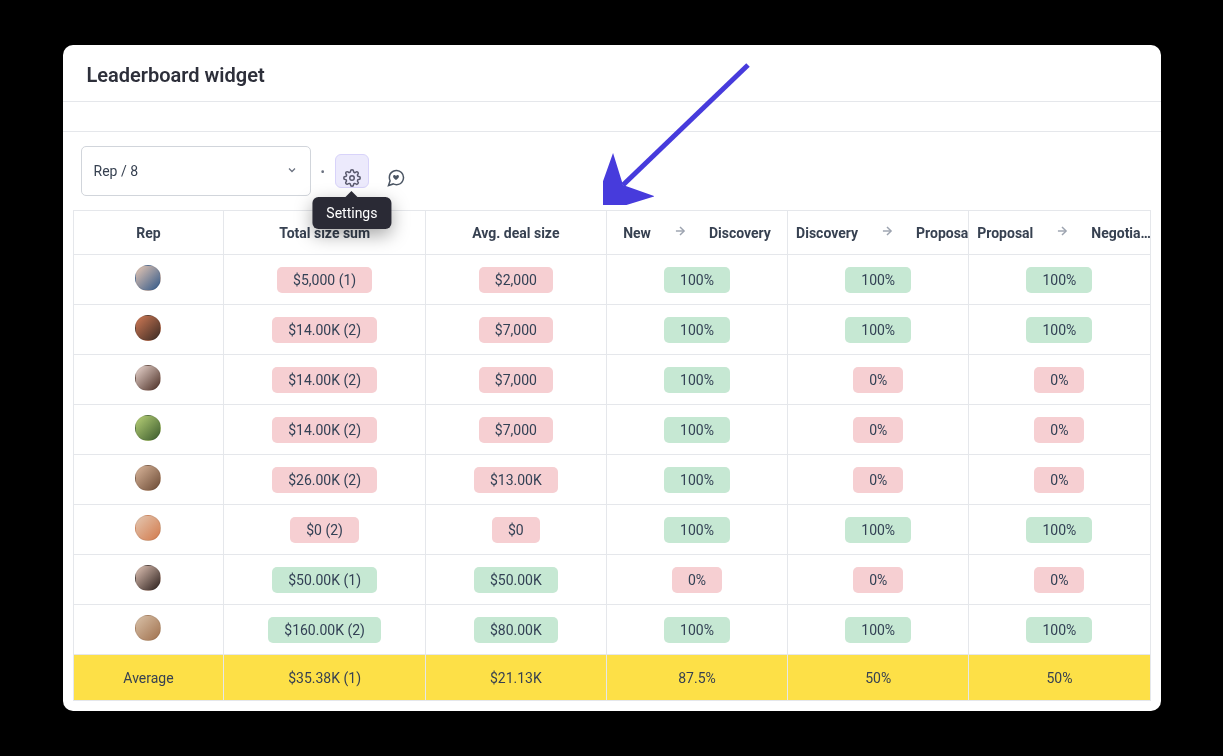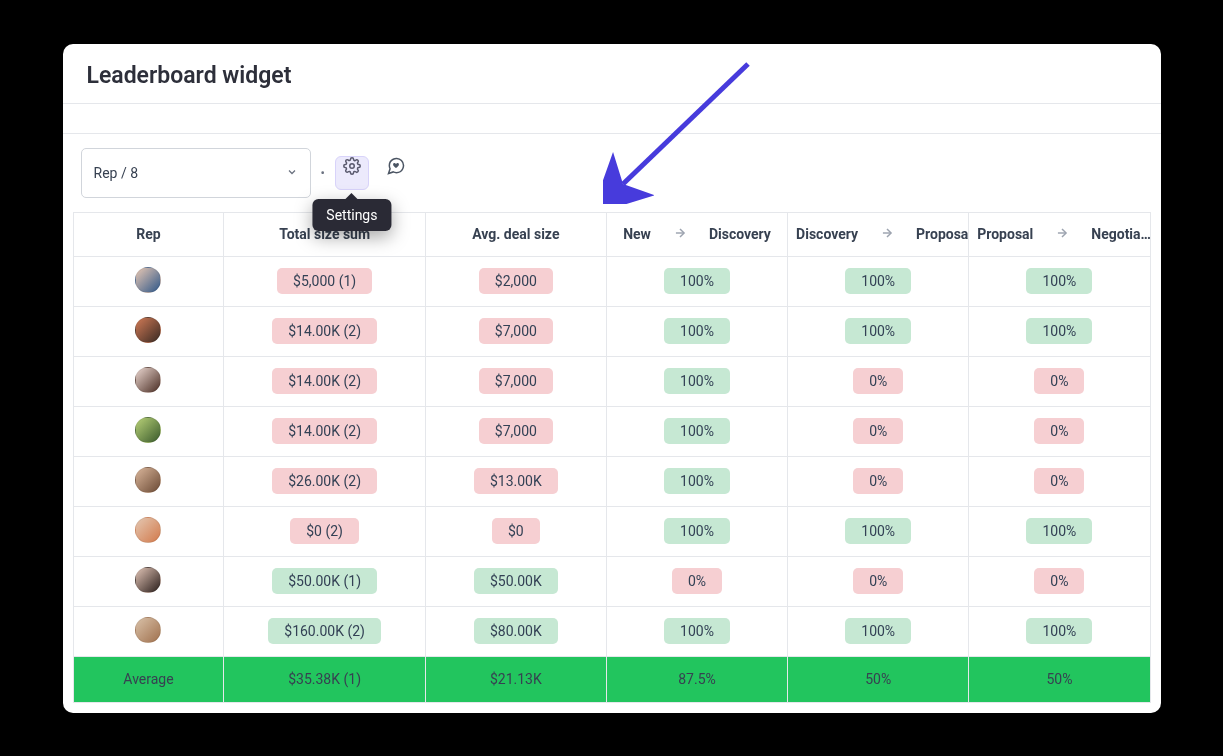--- a/index.html
+++ b/index.html
@@ -18,21 +18,21 @@
       border-radius: 10px;
       box-shadow: 0 20px 60px rgba(0,0,0,0.5);
       overflow: visible;
       position: relative;
     }
     .title-bar {
       padding: 18px 24px 14px 24px;
       border-bottom: 1px solid #e5e7eb;
     }
     .title {
-      font-size: 23px;
+      font-size: 20px;
       font-weight: 600;
       color: #2d2f3a;
     }
     .spacer-row {
       height: 30px;
       border-bottom: 1px solid #e5e7eb;
     }
     .toolbar {
       display: flex;
       align-items: center;
@@ -53,21 +53,21 @@
       cursor: pointer;
     }
     .select-rep { width: 230px; }
     .select-funnel { width: 238px; }
     .dot-sep { color: #6b7280; font-size: 13px; }
     .chevron-down { margin-left: 8px; }
     .icon-btn {
       width: 34px;
       height: 34px;
       display: flex;
-      align-items: flex-start;
+      align-items: flex-end;
       justify-content: center;
       border: 1px solid #e5e7eb;
       border-radius: 6px;
       cursor: pointer;
       background: #f3f4f6;
       position: relative;
     }
     .icon-btn.gear { background: #eceafc; border-color: #d8d3fa; }
     .icon-btn.heart { background: transparent; border: none; }
     .tooltip {
@@ -140,21 +140,21 @@
     .pill {
       display: inline-block;
       padding: 5px 16px;
       border-radius: 5px;
       font-size: 14px;
       color: #334155;
     }
     .pill.red { background: #f6cfd2; }
     .pill.green { background: #c6e8d3; }
     tr.avg-row td {
-      background: #22c55e;
+      background: #fde047;
       font-weight: 400;
       color: #374151;
       height: 46px;
     }
     
     .annotation-arrow {
       position: absolute;
       pointer-events: none;
       z-index: 50;
     }

